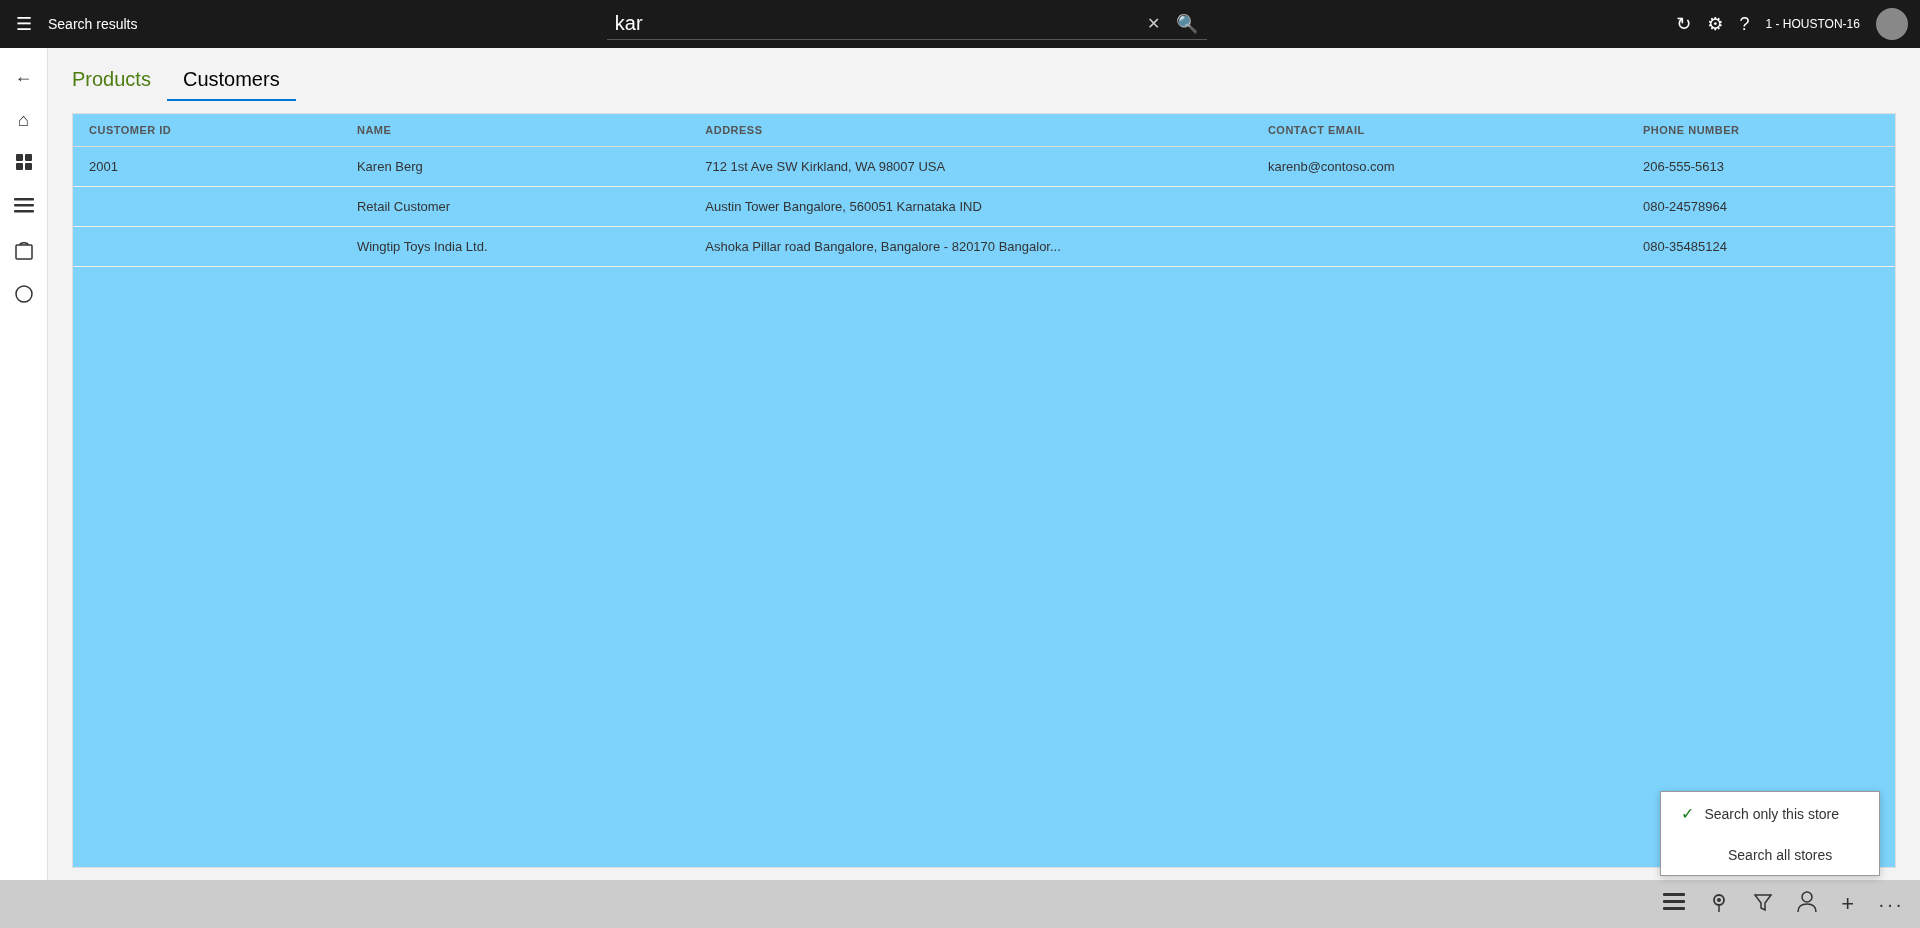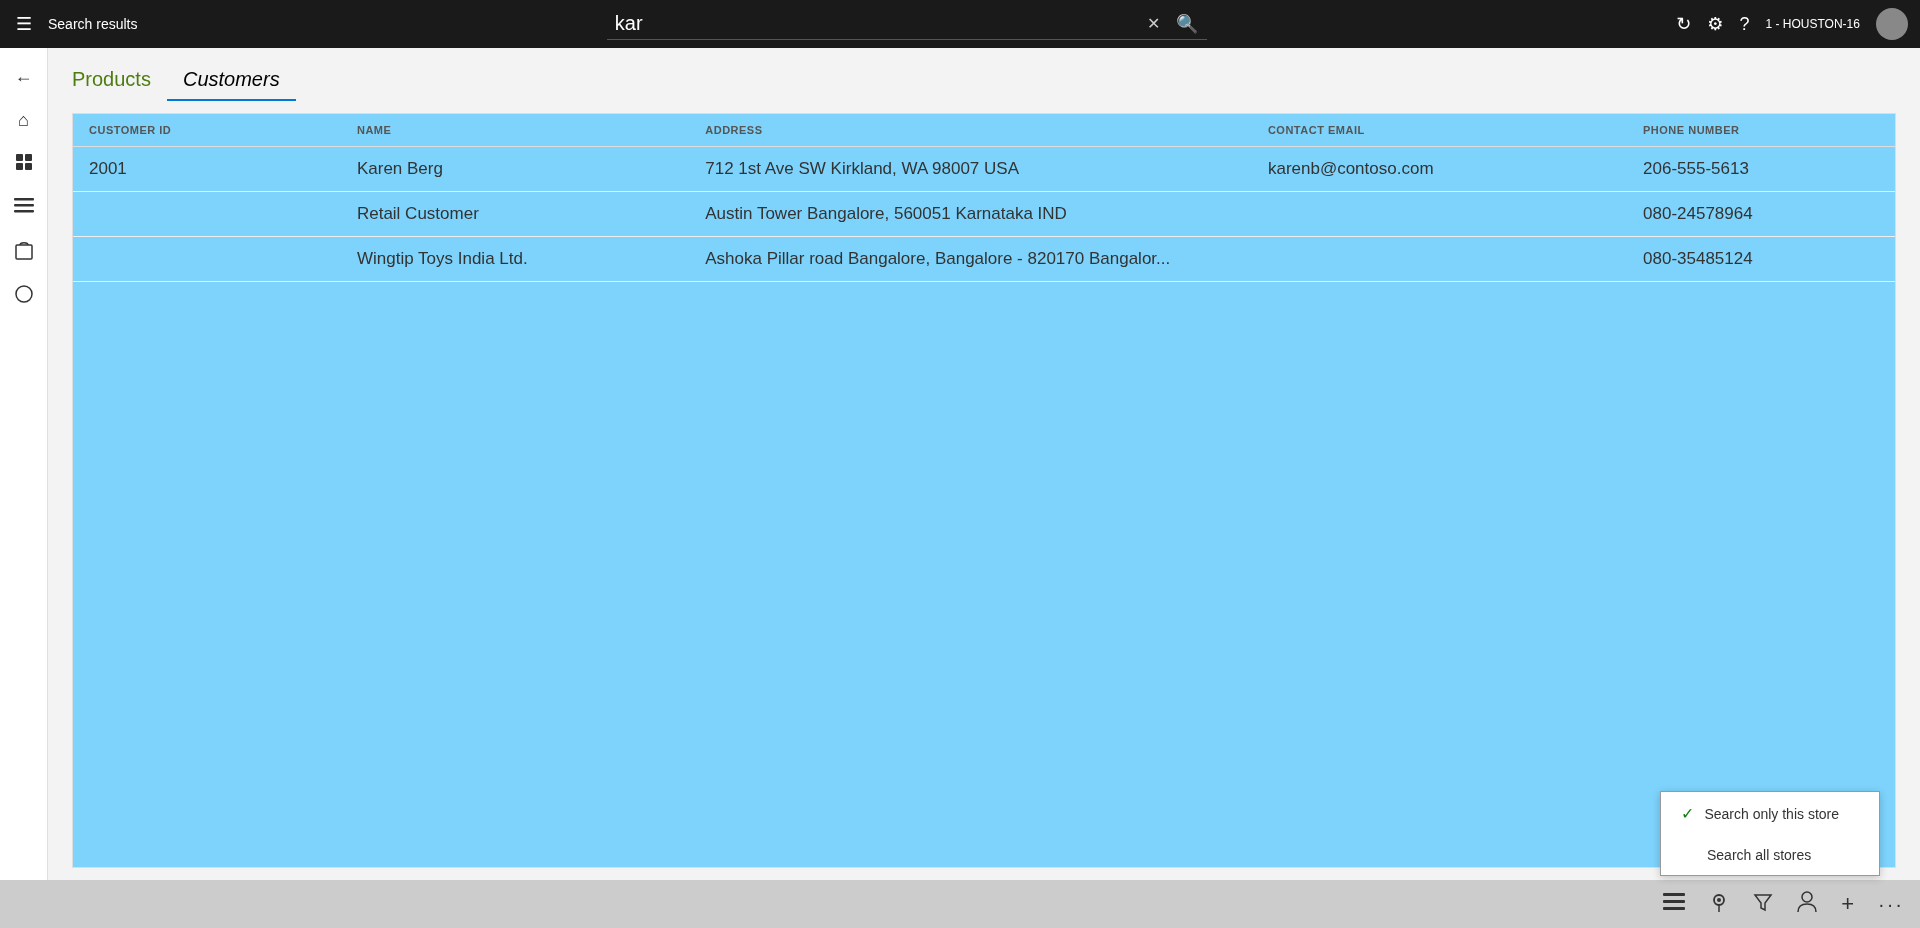--- a/index.html
+++ b/index.html
@@ -139,21 +139,20 @@
       padding: 8px 16px;
       cursor: pointer;
       color: #4d7c0f;
       border-bottom: 2px solid transparent;
       font-weight: 300;
     }
     .tab.active {
       color: #000;
       border-bottom: 2px solid #0078d4;
       font-weight: 400;
-      font-style: italic;
     }
     .tab:first-child {
       padding-left: 0;
     }
 
     
     .table-area {
       flex: 1;
       margin: 12px 24px;
       background: #7dd3fc;
@@ -176,21 +175,21 @@
       color: #555;
       text-transform: uppercase;
       letter-spacing: 0.5px;
     }
     tbody tr {
       border-bottom: 1px solid #eee;
     }
     tbody td {
       padding: 12px 16px;
       color: #333;
-      font-size: 17px;
+      font-size: 13px;
     }
 
     
     .bottom-toolbar {
       height: 48px;
       background: #cccccc;
       display: flex;
       align-items: center;
       justify-content: flex-end;
       padding: 0 16px;
@@ -224,20 +223,21 @@
       align-items: center;
       gap: 10px;
       color: #333;
     }
     .dropdown-item .check-icon {
       color: #107c10;
       font-size: 16px;
     }
     .dropdown-item.no-check {
       padding-left: 46px;
+      margin-left: 21px;
     }
 
     
     .col-id { width: 200px; }
     .col-name { width: 260px; }
     .col-address { width: 420px; }
     .col-email { width: 280px; }
     .col-phone { width: 200px; }
   </style>
 </head>

